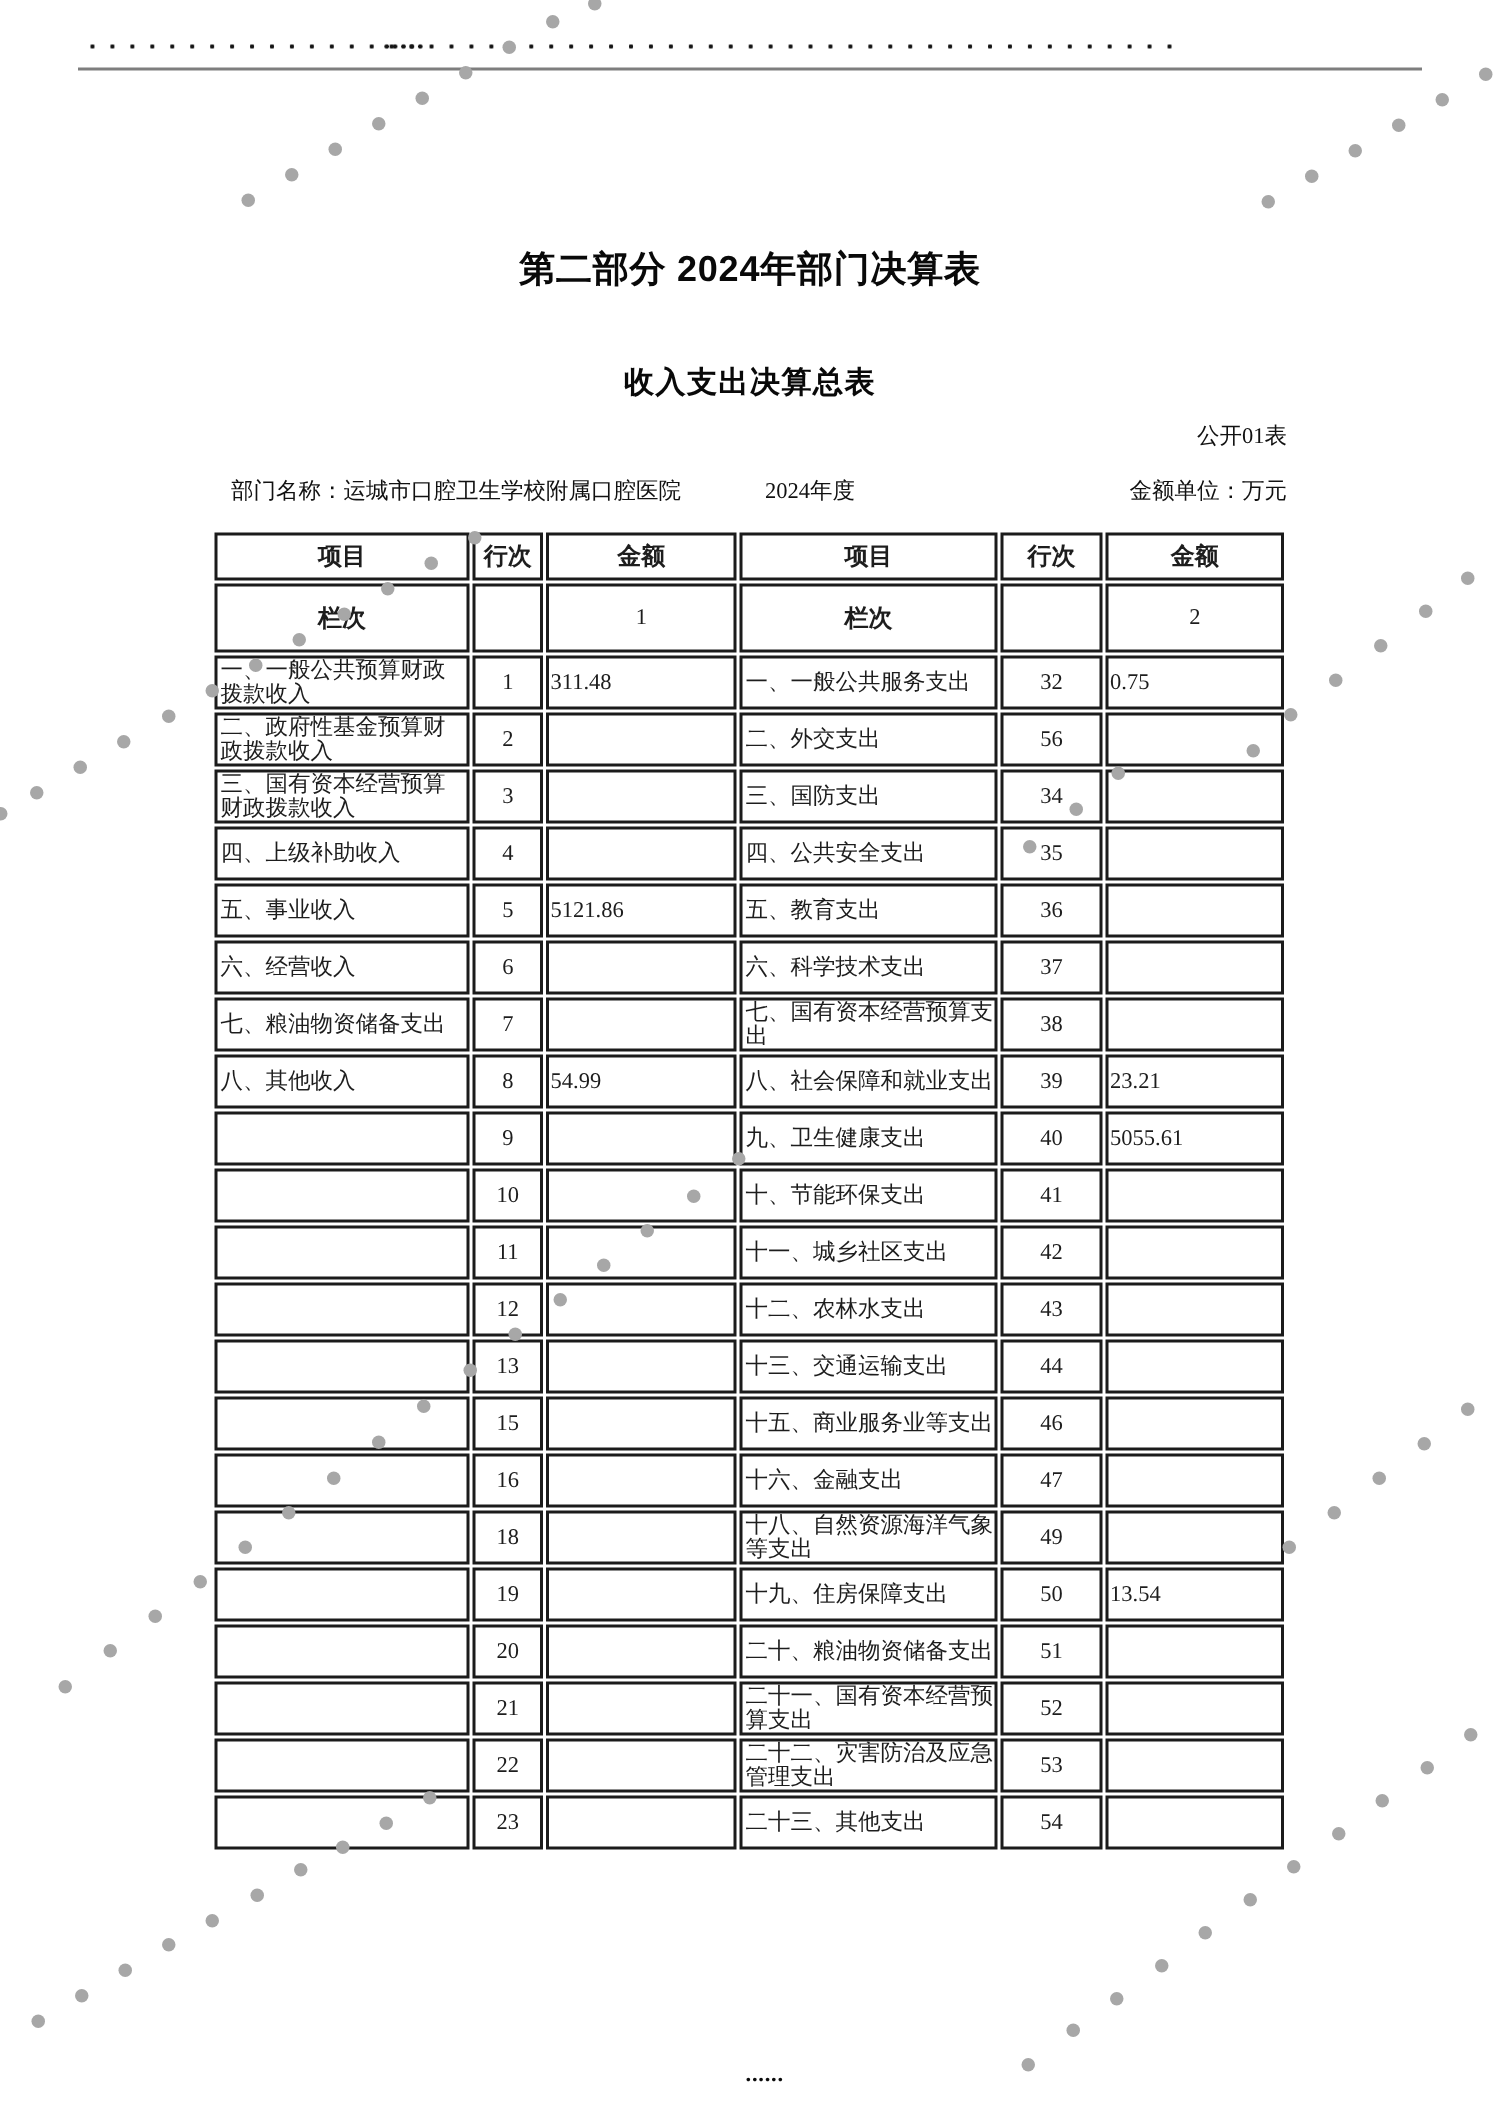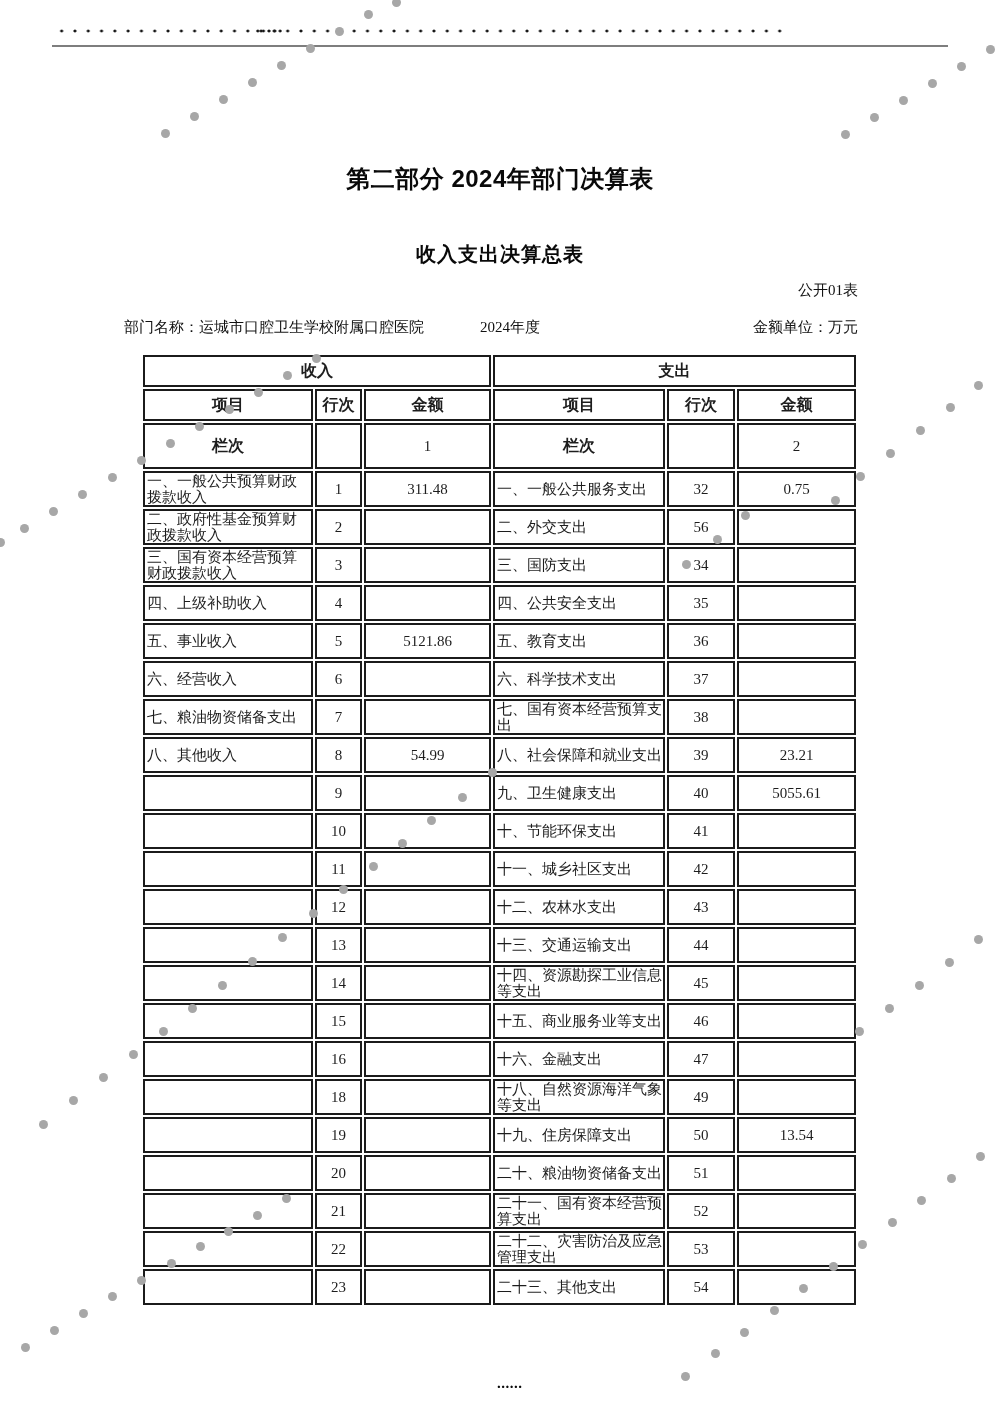--- a/index.html
+++ b/index.html
@@ -16,40 +16,40 @@
 
   
   .part-title{position:absolute;left:0;right:0;top:163px;text-align:center;
               font-family:"Liberation Sans","DejaVu Sans",sans-serif;
               font-weight:bold;font-size:24px;color:#090909;letter-spacing:0.5px;}
   .table-title{position:absolute;left:0;right:0;top:241px;text-align:center;
                font-family:"Liberation Sans","DejaVu Sans",sans-serif;
                font-weight:bold;font-size:20px;color:#090909;letter-spacing:1px;}
   .table-code{position:absolute;left:141px;right:142px;top:281px;text-align:right;
               font-size:15px;color:#111;}
-  .meta{position:absolute;left:124px;right:142px;top:318px;height:18px;font-size:15px;color:#111;}
+  .meta{position:absolute;left:154px;right:142px;top:318px;height:18px;font-size:15px;color:#111;}
   .meta .dept{position:absolute;left:0;top:0;}
   .meta .year{position:absolute;left:356px;top:0;}
   .meta .unit{position:absolute;right:0;top:0;}
 
   
   table.acct{position:absolute;left:141px;top:353px;width:717px;table-layout:fixed;
              border-collapse:separate;border-spacing:2px;}
   table.acct td{border:2px solid #1b1b1b;box-sizing:border-box;overflow:hidden;
                 background:#fff;color:#1d1d1d;vertical-align:middle;}
   tr.h1 td{height:32px;}
   tr.h2 td{height:32px;}
   tr.h3 td{height:46px;}
   tbody td{height:36px;}
   .hcell{font-family:"Liberation Sans","DejaVu Sans",sans-serif;font-weight:bold;
          font-size:16px;text-align:center;}
   .idx{font-size:15px;text-align:center;}
   td.item{font-size:15px;line-height:16px;text-align:left;padding:0 1px 0 2px;}
   td.lineno{font-size:15px;text-align:center;}
-  td.amount{font-size:15px;text-align:center;padding-right:1px;}
+  td.amount{font-size:15px;text-align:left;padding-right:1px;}
 
   
   .cont{position:absolute;left:497px;top:1375px;font-weight:bold;font-size:15px;
         letter-spacing:0.5px;color:#0a0a0a;}
 
   
   .wdot{position:absolute;width:9px;height:9px;margin:-4.5px 0 0 -4.5px;
         border-radius:50%;background:#a7a7a7;}
 </style>
 </head>
@@ -74,24 +74,20 @@
   <table class="acct">
     <colgroup>
       <col style="width:170px">
         <col style="width:47px">
         <col style="width:127px">
       <col style="width:172px">
         <col style="width:68px">
         <col style="width:119px">
     </colgroup>
     <thead>
-      <tr class="h1">
-        <td colspan="3" class="hcell">收入</td>
-        <td colspan="3" class="hcell">支出</td>
-      </tr>
       <tr class="h2">
         <td class="hcell">项目</td>
         <td class="hcell">行次</td>
         <td class="hcell">金额</td>
         <td class="hcell">项目</td>
         <td class="hcell">行次</td>
         <td class="hcell">金额</td>
       </tr>
       <tr class="h3">
         <td class="hcell">栏次</td>
@@ -198,28 +194,20 @@
           <td class="item">十二、农林水支出</td>
           <td class="lineno">43</td>
           <td class="amount"></td>
         </tr>
         <tr>
           <td class="item"></td>
           <td class="lineno">13</td>
           <td class="amount"></td>
           <td class="item">十三、交通运输支出</td>
           <td class="lineno">44</td>
-          <td class="amount"></td>
-        </tr>
-        <tr>
-          <td class="item"></td>
-          <td class="lineno">14</td>
-          <td class="amount"></td>
-          <td class="item">十四、资源勘探工业信息等支出</td>
-          <td class="lineno">45</td>
           <td class="amount"></td>
         </tr>
         <tr>
           <td class="item"></td>
           <td class="lineno">15</td>
           <td class="amount"></td>
           <td class="item">十五、商业服务业等支出</td>
           <td class="lineno">46</td>
           <td class="amount"></td>
         </tr>

